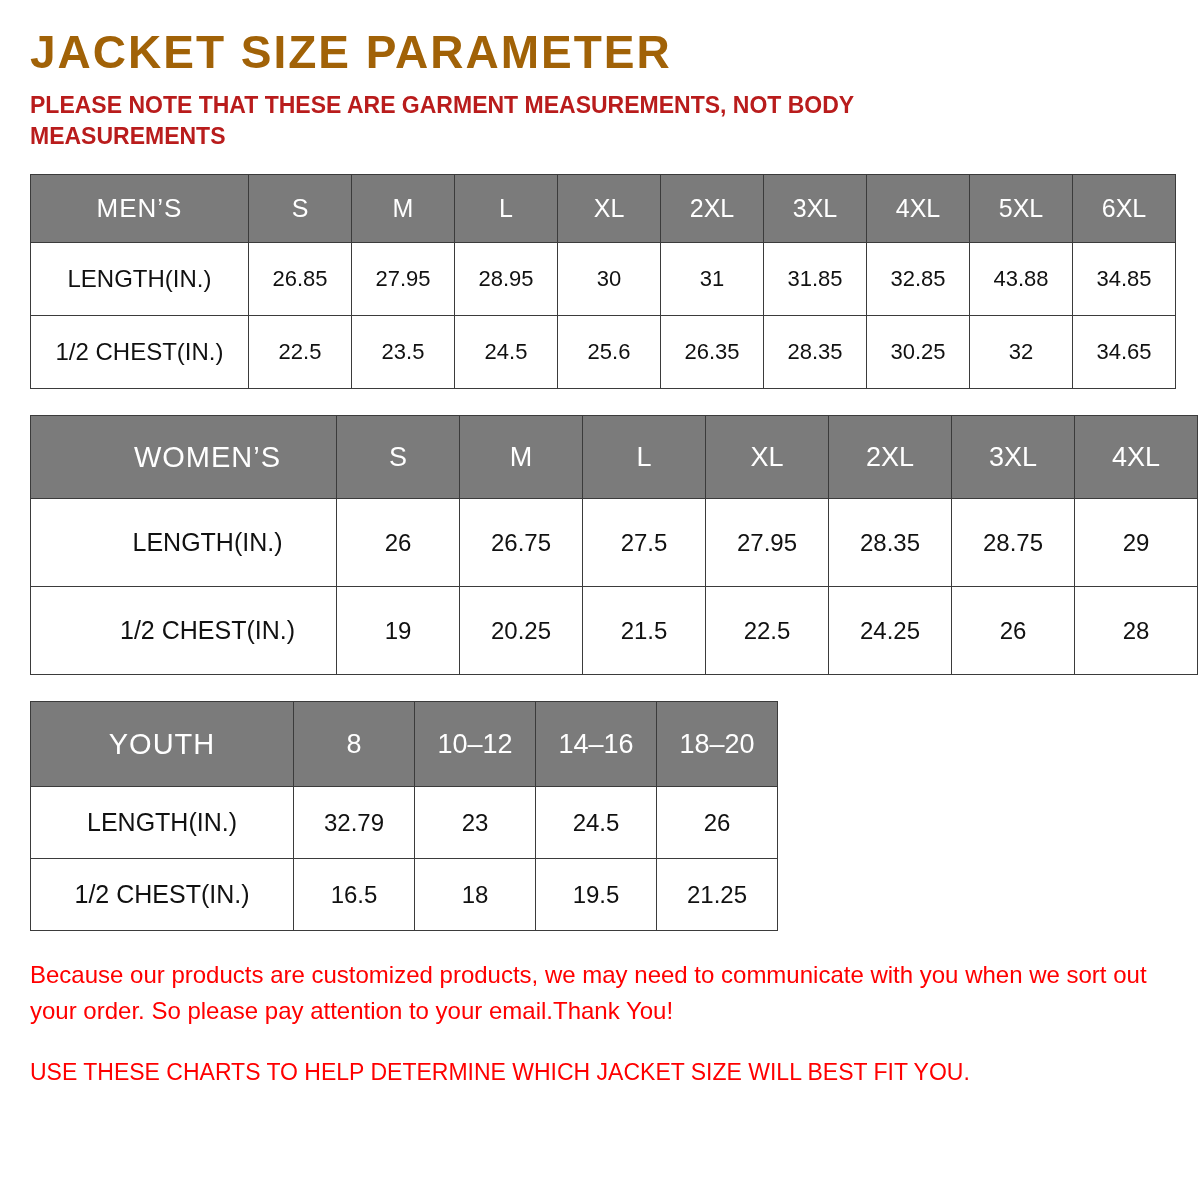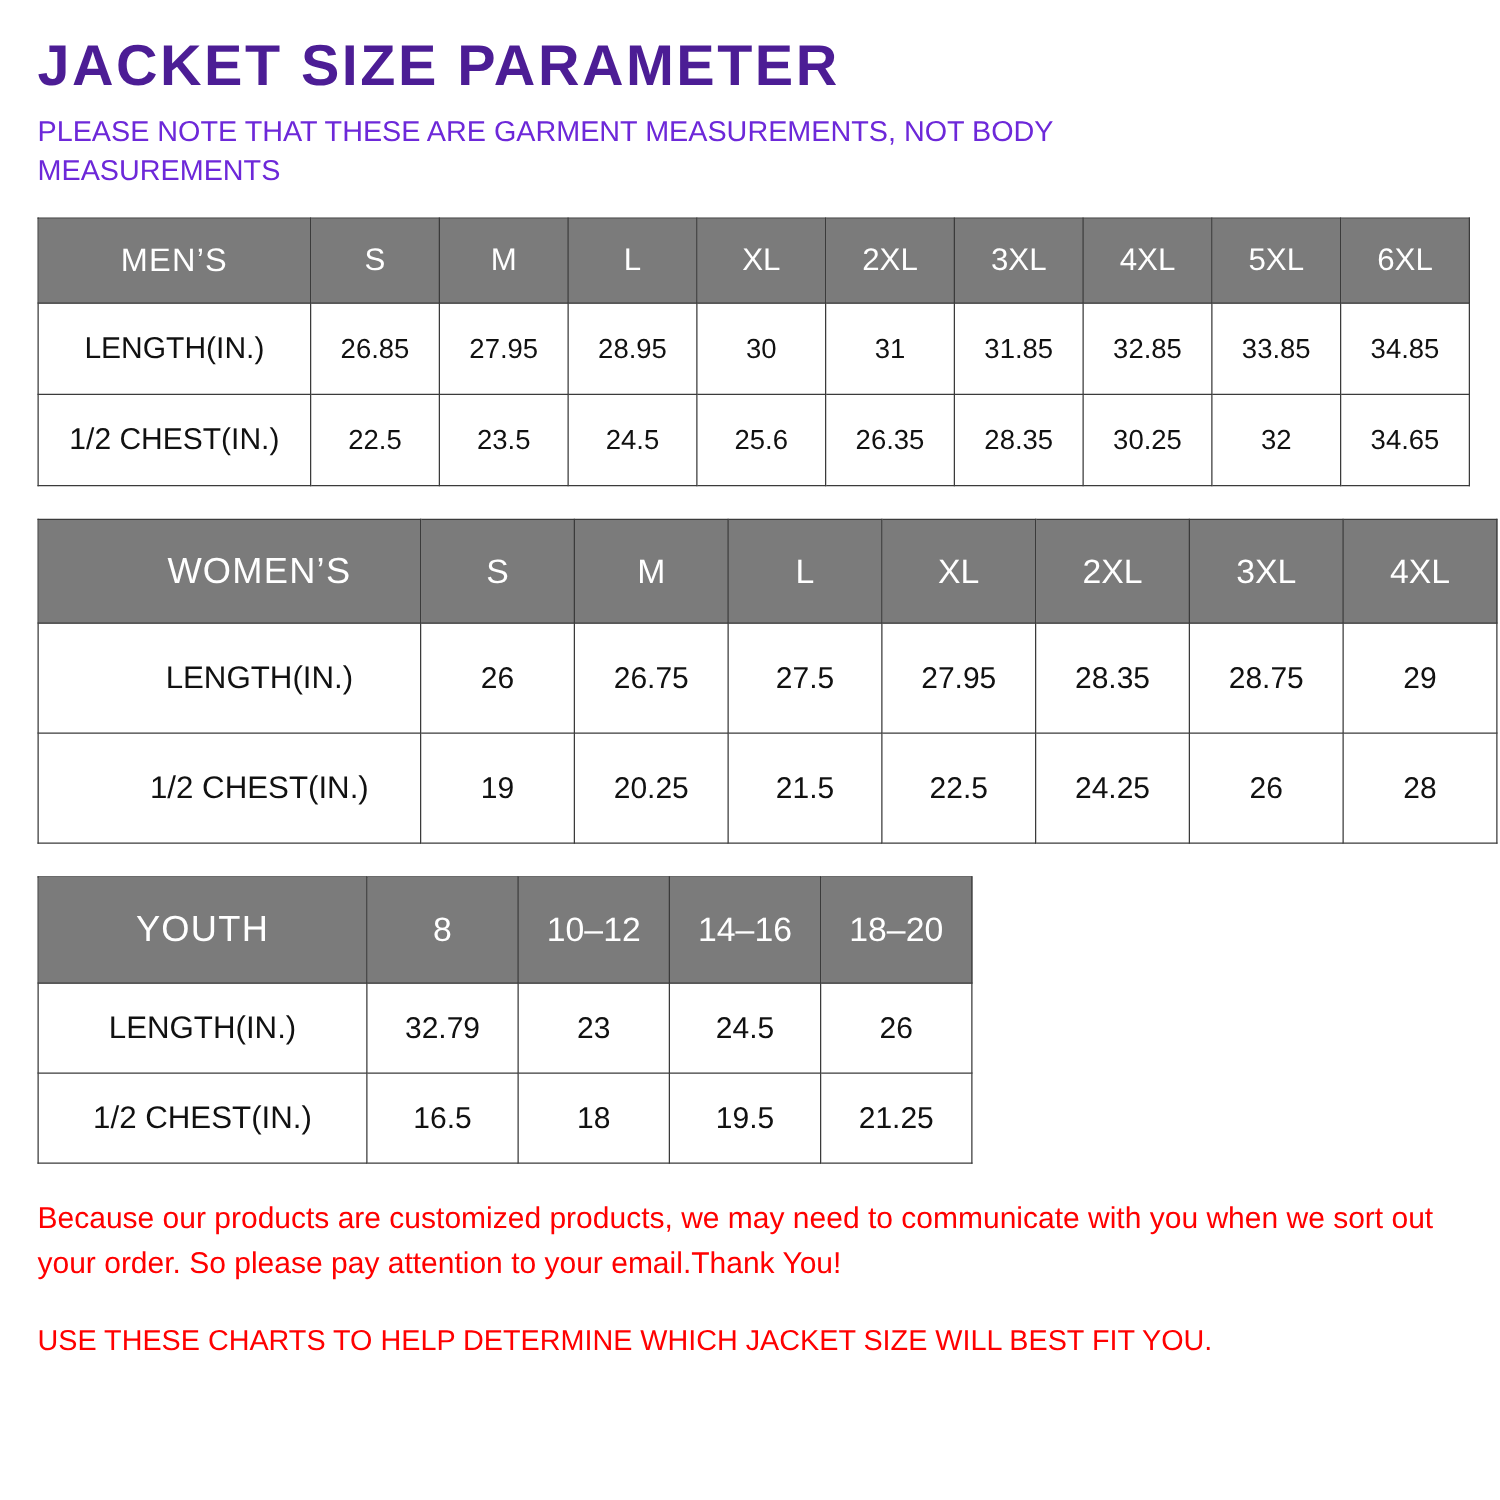--- a/index.html
+++ b/index.html
@@ -20,28 +20,29 @@
     height: 1200px;
     padding: 28px 30px 10px 30px;
     position: relative;
   }
   .title {
     font-size: 46px;
     font-weight: bold;
     letter-spacing: 2px;
     line-height: 1.05;
     margin: 0 0 14px 0;
-    color: #4c1d95;
+    color: #a16207;
   }
   .note {
-    color: #6d28d9;
+    color: #b91c1c;
     font-size: 23px;
     line-height: 1.35;
     margin: 0 0 22px 0;
     max-width: 930px;
+    font-weight: bold;
   }
   table.size-table {
     border-collapse: collapse;
     table-layout: fixed;
     margin-bottom: 26px;
   }
   table.size-table td {
     border: 1px solid #3b3b3b;
     text-align: center;
     vertical-align: middle;
@@ -119,21 +120,21 @@
       </tr>
       <tr>
         <td class="label-cell">LENGTH(IN.)</td>
         <td class="data-cell">26.85</td>
         <td class="data-cell">27.95</td>
         <td class="data-cell">28.95</td>
         <td class="data-cell">30</td>
         <td class="data-cell">31</td>
         <td class="data-cell">31.85</td>
         <td class="data-cell">32.85</td>
-        <td class="data-cell">33.85</td>
+        <td class="data-cell">43.88</td>
         <td class="data-cell">34.85</td>
       </tr>
       <tr>
         <td class="label-cell">1/2 CHEST(IN.)</td>
         <td class="data-cell">22.5</td>
         <td class="data-cell">23.5</td>
         <td class="data-cell">24.5</td>
         <td class="data-cell">25.6</td>
         <td class="data-cell">26.35</td>
         <td class="data-cell">28.35</td>

